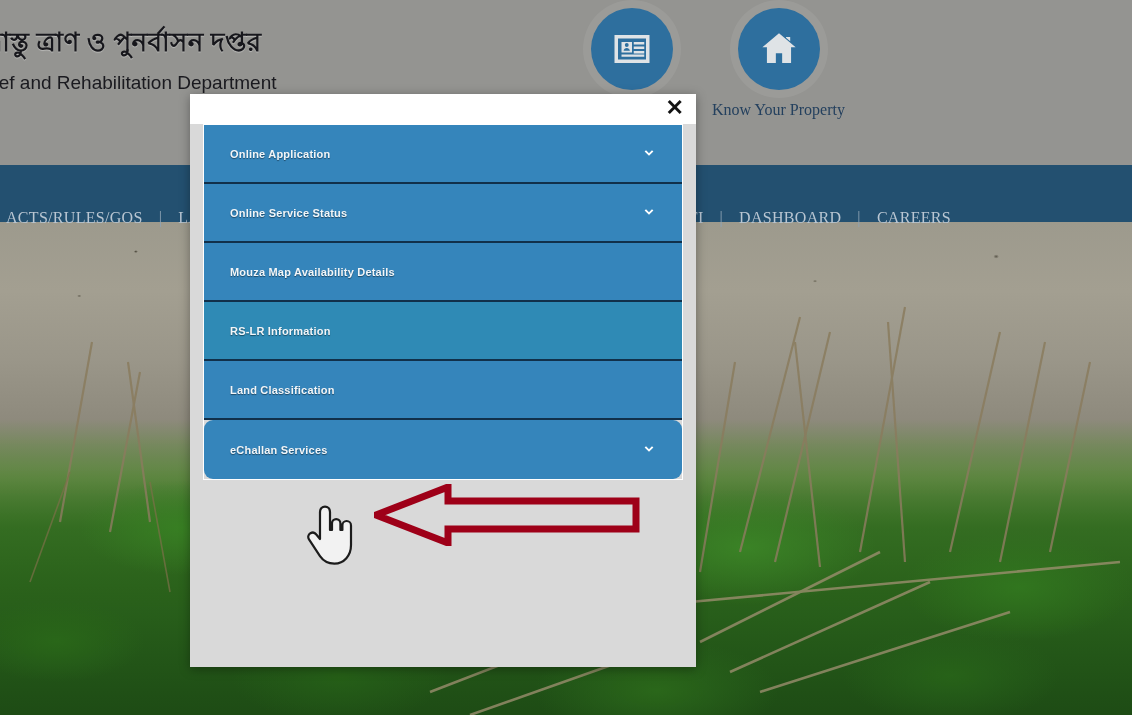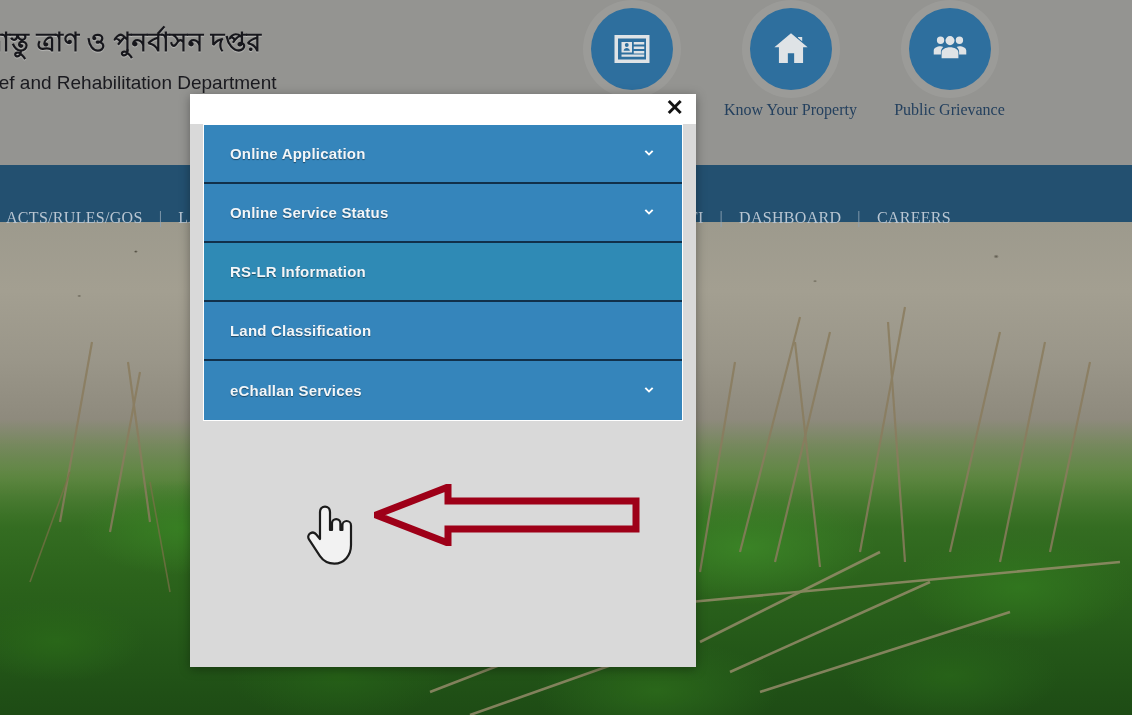--- a/index.html
+++ b/index.html
@@ -68,21 +68,21 @@
   }
   .logo-en {
     margin-top: 6px;
     font-family: "Liberation Sans", sans-serif;
     font-size: 19px; font-weight: 400; color: #1a1a1f;
     white-space: nowrap;
   }
 
   .header-icons {
     position: absolute; left: 560px; top: 8px; width: 572px; height: 140px;
-    display: flex; gap: 16px;
+    display: flex; gap: 4px;
     filter: blur(0.35px);
   }
   .hdr-item { width: 143px; display: flex; flex-direction: column; align-items: center; }
   .hdr-circle {
     width: 82px; height: 82px; border-radius: 50%;
     background: #2e6f9e;
     display: flex; align-items: center; justify-content: center;
     box-shadow: 0 0 0 8px rgba(255,255,255,.07);
   }
   .hdr-circle svg { width: 42px; height: 42px; fill: #dfe3e6; }
@@ -136,25 +136,25 @@
   .menu-list { border: 1px solid #ffffff; }
   .menu-item {
     position: relative;
     height: 59px;
     background: #3585bb;
     border-bottom: 2px solid #11304a;
     display: flex; align-items: center;
     padding: 0 18px 0 26px;
     cursor: pointer;
   }
-  .menu-item:last-child { border-bottom: none; }
+  .menu-item:last-child { border-bottom: none; border-radius: 9px; }
   .menu-item.active { background: #2f8ab5; }
   .menu-label {
     font-family: "Liberation Sans", sans-serif;
-    font-size: 15px; font-weight: 700; color: #f2f6f9;
+    font-size: 11px; font-weight: 700; color: #f2f6f9;
     letter-spacing: .2px;
     text-shadow: 0 1px 1px rgba(0,0,0,.45);
   }
   .menu-chevron {
     position: absolute; right: 26px; top: 50%; transform: translateY(-50%);
     width: 14px; height: 14px;
   }
   .menu-chevron svg { width: 14px; height: 14px; fill: #ffffff; }
 
   
@@ -233,28 +233,20 @@
       <div class="hdr-item">
         <div class="hdr-circle">
           <svg viewBox="0 0 24 24">
             <path d="M12 3L2.5 11h2.6v9h5.1v-5.6h3.6V20h5.1v-9h2.6L12 3zm6.4 2.1v2.4l-2.4-2v-.4h2.4z"></path>
           </svg>
         </div>
         <div class="hdr-label">Know Your Property</div>
       </div>
 
 
-      <div class="hdr-item">
-        <div class="hdr-circle">
-          <svg viewBox="0 0 24 24">
-            <path d="M6.6 9.1a2.1 2.1 0 100-4.2 2.1 2.1 0 000 4.2zm10.8 0a2.1 2.1 0 100-4.2 2.1 2.1 0 000 4.2zM12 9.8a2.6 2.6 0 100-5.2 2.6 2.6 0 000 5.2zM6.6 10.4c-2 0-3.9 1-3.9 2.5v2.3h4.1v-1.6c0-1 .5-2 1.4-2.7-.5-.3-1.1-.5-1.6-.5zm10.8 0c-.5 0-1.1.2-1.6.5.9.7 1.4 1.7 1.4 2.7v1.6h4.1v-2.3c0-1.5-1.9-2.5-3.9-2.5zM12 11c-2.5 0-4.8 1.2-4.8 3v3.3h9.6V14c0-1.8-2.3-3-4.8-3z"></path>
-          </svg>
-        </div>
-        <div class="hdr-label">Public Grievance</div>
-      </div>
 
     </div>
   </div>
 
   <div class="navbar">
     <div class="nav-inner">
       <div class="nav-left">
         <span class="nav-item">ACTS/RULES/GOS</span>
         <span class="nav-sep">|</span>
         <span class="nav-item">LA</span>
@@ -281,20 +273,23 @@
             <span class="menu-chevron"><svg viewBox="0 0 16 16">
                 <path d="M3 5l5 5 5-5-1.6-1.2L8 7.2 4.6 3.8z"></path>
               </svg></span>
           </div>
           <div class="menu-item">
             <span class="menu-label">Online Service Status</span>
             <span class="menu-chevron"><svg viewBox="0 0 16 16">
                 <path d="M3 5l5 5 5-5-1.6-1.2L8 7.2 4.6 3.8z"></path>
               </svg></span>
           </div>
+          <div class="menu-item">
+            <span class="menu-label">Mouza Map Availability Details</span>
+          </div>
           <div class="menu-item active">
             <span class="menu-label">RS-LR Information</span>
           </div>
           <div class="menu-item">
             <span class="menu-label">Land Classification</span>
           </div>
           <div class="menu-item">
             <span class="menu-label">eChallan Services</span>
             <span class="menu-chevron"><svg viewBox="0 0 16 16">
                 <path d="M3 5l5 5 5-5-1.6-1.2L8 7.2 4.6 3.8z"></path>

